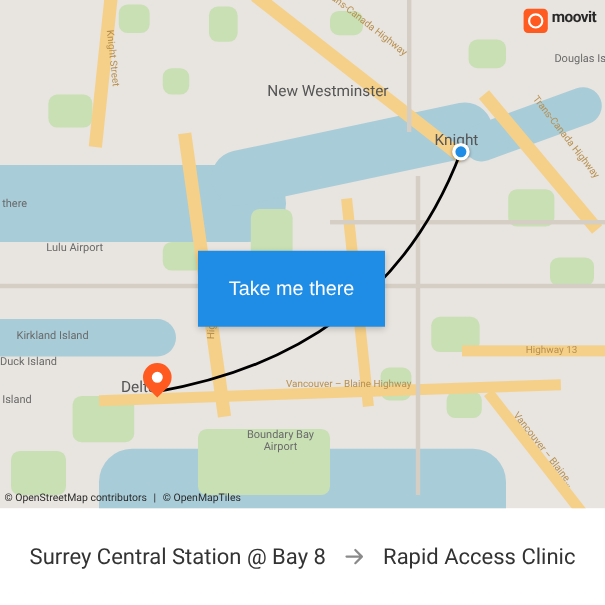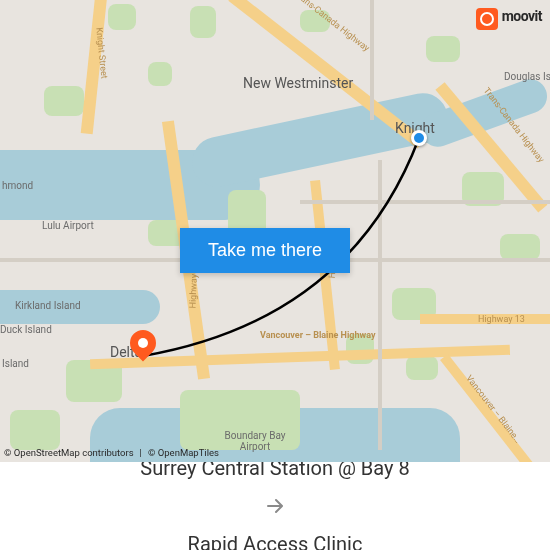--- a/index.html
+++ b/index.html
@@ -7,29 +7,29 @@
     .container { width: 550px; height: 550px; position: relative; display: flex; flex-direction: column; }
     .map-area { width: 100%; height: 462px; position: relative; background: #e8e4df; overflow: hidden; }
     .map-base { position: absolute; inset: 0; }
     .parks { position: absolute; background: #c8e0b4; border-radius: 8px; }
     .water { position: absolute; background: #a8ccd8; }
     .road-thin { position: absolute; background: #d4cec5; }
     .road-hwy { position: absolute; background: #f5d089; }
     .map-label { position: absolute; font-size: 10px; color: #6b6b6b; white-space: nowrap; pointer-events: none; }
     .map-label.city { font-size: 14px; color: #555; }
     .map-label.hwy { color: #b89050; font-size: 9px; }
-    .cta-button { position: absolute; top: 228px; left: 180px; background: #1f8ce6; color: #fff; font-size: 18px; font-weight: 500; padding: 12px 28px; border: none; cursor: pointer; box-shadow: 0 2px 6px rgba(0,0,0,0.2); }
+    .cta-button { position: absolute; top: 228px; left: 180px; background: #1f8ce6; color: #fff; font-size: 18px; font-weight: 500; padding: 24px 28px; border: none; cursor: pointer; box-shadow: 0 2px 6px rgba(0,0,0,0.2); }
     .origin-marker { position: absolute; width: 16px; height: 16px; border-radius: 50%; background: #1f8ce6; border: 3px solid #fff; box-shadow: 0 1px 3px rgba(0,0,0,0.4); top: 130px; left: 411px; }
     .dest-marker { position: absolute; top: 330px; left: 130px; }
     .dest-pin { width: 26px; height: 26px; background: #ff5a1f; border-radius: 50% 50% 50% 0; transform: rotate(-45deg); display:flex; align-items:center; justify-content:center;}
     .dest-pin::after { content:''; width: 10px; height: 10px; background: #fff; border-radius: 50%; }
     .route-path { position: absolute; inset: 0; pointer-events: none; }
     .attribution { position: absolute; left: 4px; bottom: 4px; font-size: 9.5px; color: #2a2a2a; display:flex; gap: 6px; }
     .attr-link { text-decoration: none; color: #2a2a2a; }
-    .footer { height: 88px; background: #fff; display: flex; align-items: center; justify-content: center; gap: 14px; padding: 0 12px; flex-direction: column; }
+    .footer { height: 88px; background: #fff; display: flex; align-items: center; justify-content: center; gap: 14px; padding: 0 12px; }
     .from-label, .to-label { font-size: 20px; color: #333; font-weight: 400; }
     .arrow-icon { width: 24px; height: 24px; flex-shrink: 0; }
     .moovit-logo { position: absolute; right: 8px; top: 8px; display: flex; gap: 4px; }
     .moovit-icon { width: 22px; height: 22px; background: #ff5a1f; border-radius: 4px; position: relative; }
     .moovit-icon::after { content:''; width: 10px; height: 10px; border: 2px solid #fff; border-radius: 50%; position: absolute; top: 4px; left: 4px; }
     .moovit-text { font-weight: 700; font-size: 14px; color: #292929; letter-spacing: -0.5px; }
   </style>
 </head>
 <body>
 
@@ -75,35 +75,35 @@
       <div class="road-thin" style="top:200px;left:300px;width:250px;height:4px;"></div>
     </div>
 
     <svg class="route-path" width="550" height="462">
       <path d="M 419 138 Q 350 320 143 356" stroke="#000" stroke-width="2.5" fill="none"></path>
     </svg>
 
     <div class="map-label city" style="top:75px;left:243px;">New Westminster</div>
     <div class="map-label city" style="top:120px;left:395px;">Knight</div>
     <div class="map-label city" style="top:344px;left:110px;">Delta</div>
-    <div class="map-label" style="top:180px;left:2px;">hmond</div>
+    <div class="map-label" style="top:180px;left:2px;">there</div>
     <div class="map-label" style="top:220px;left:42px;">Lulu Airport</div>
     <div class="map-label" style="top:300px;left:15px;">Kirkland Island</div>
     <div class="map-label" style="top:324px;left:0px;">Duck Island</div>
-    <div class="map-label" style="top:430px;left:220px;width:70px;white-space:normal;text-align:center;">Boundary Bay Airport</div>
-    <div class="map-label" style="top:48px;left:504px;margin-top:23px;">Douglas Is</div>
+    <div class="map-label" style="top:390px;left:220px;width:70px;white-space:normal;text-align:center;">Boundary Bay Airport</div>
+    <div class="map-label" style="top:48px;left:504px;">Douglas Is</div>
     <div class="map-label" style="top:358px;left:2px;">Island</div>
 
     <div class="map-label hwy" style="top:16px;left:286px;transform:rotate(38deg);">Trans-Canada Highway</div>
     <div class="map-label hwy" style="top:120px;left:468px;transform:rotate(52deg);">Trans-Canada Highway</div>
     <div class="map-label hwy" style="top:280px;left:170px;transform:rotate(-88deg);">Highway 17</div>
     <div class="map-label hwy" style="top:250px;left:310px;transform:rotate(-86deg);">Highway 99</div>
     <div class="map-label hwy" style="top:314px;left:478px;">Highway 13</div>
     <div class="map-label hwy" style="top:48px;left:76px;transform:rotate(84deg);">Knight Street</div>
-    <div class="map-label hwy" style="top:330px;left:260px;font-weight:bold;">Vancouver – Blaine Highway</div>
+    <div class="map-label hwy" style="top:345px;left:260px;">Vancouver – Blaine Highway</div>
     <div class="map-label hwy" style="top:404px;left:452px;transform:rotate(52deg);">Vancouver – Blaine…</div>
 
     <div class="origin-marker"></div>
     <div class="dest-marker">
       <div class="dest-pin"></div>
     </div>
 
     <button class="cta-button">Take me there</button>
 
     <div class="attribution">

